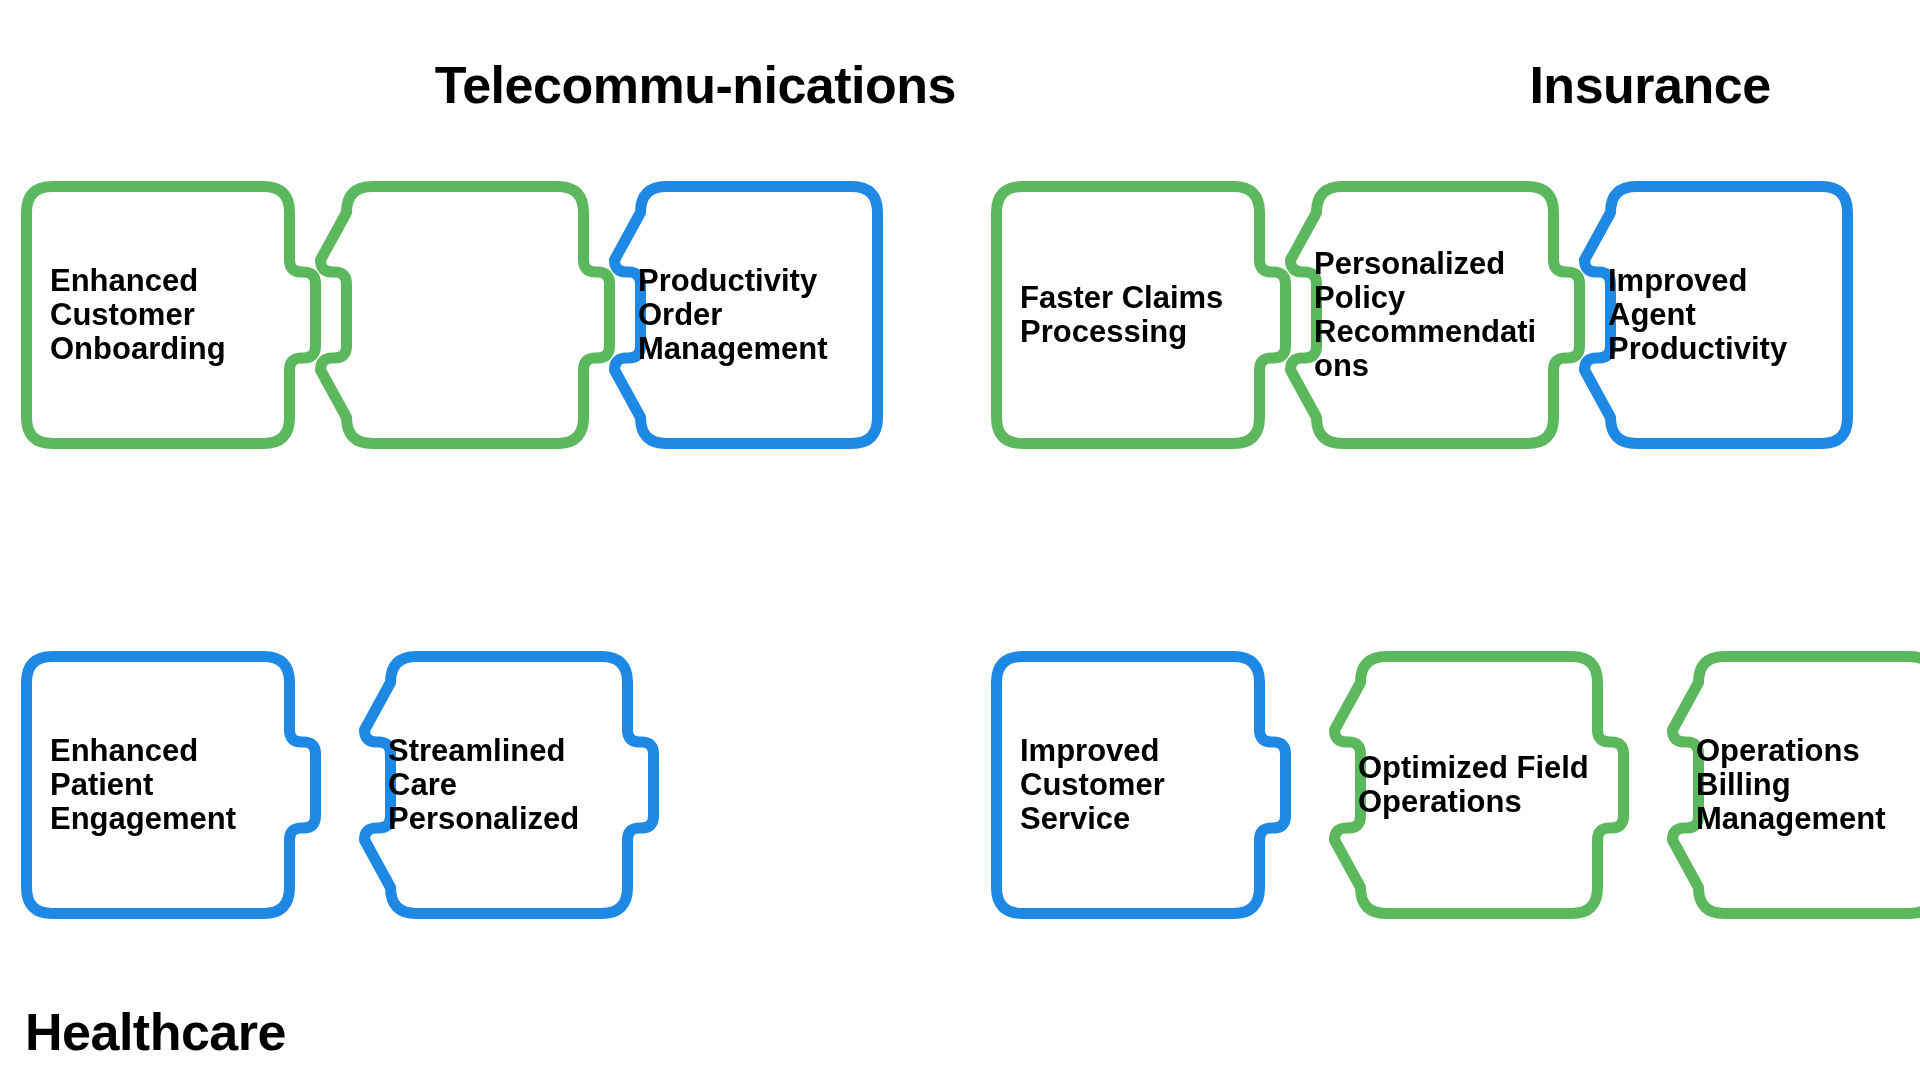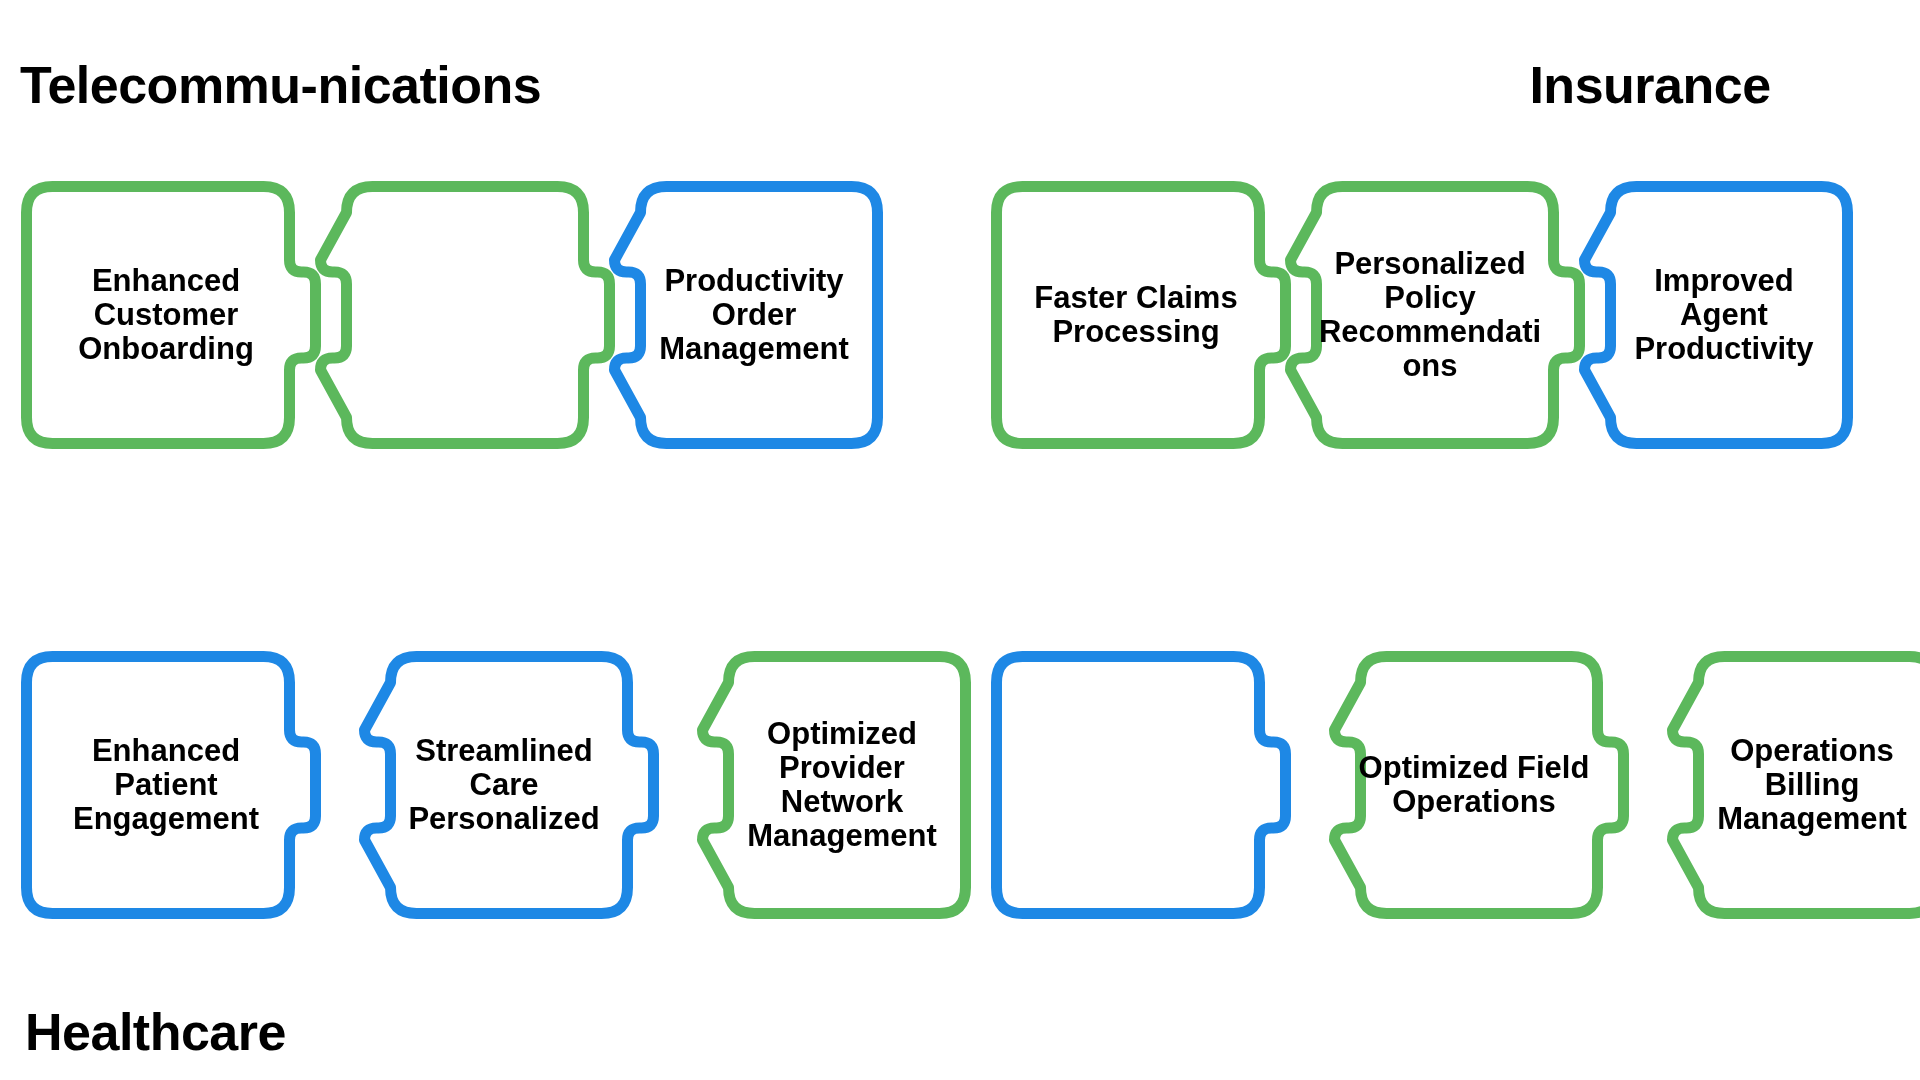--- a/index.html
+++ b/index.html
@@ -41,21 +41,21 @@
     font-weight: bold;
     color: #000000;
     letter-spacing: -0.5px;
     line-height: 1.05;
     white-space: nowrap;
   }
   .title-top { top: 38px; }
   .title-bottom { bottom: 20px; }
 
   
-  .q-tl .section-title.title-top { left: 0px; text-align: left; padding-right: 470px; }
+  .q-tl .section-title.title-top { left: 16px; text-align: right; padding-right: 470px; }
   .q-tr .section-title.title-top { left: 0px; text-align: center; padding-left: 200px; }
   .q-bl .section-title.title-bottom { left: 5px; text-align: left; padding-right: 280px; }
 
   
   .card-row {
     position: absolute;
     left: 0px;
     width: 920px;
     height: 280px;
     display: flex;
@@ -84,21 +84,20 @@
 
   .card-label {
     position: absolute;
     left: 30px;
     top: 0;
     width: 232px;
     height: 270px;
     display: flex;
     align-items: center;
     justify-content: center;
-    text-align: center;
     font-size: 31px;
     font-weight: bold;
     line-height: 1.1;
     color: #000000;
     word-break: break-word;
     hyphens: auto;
     z-index: 2;
     pointer-events: none;
   }
 
@@ -164,36 +163,31 @@
             <path d="M 32.5 6.5 L 243.5 6.5 Q 269.5 6.5 269.5 32.5 L 269.5 80 Q 269.5 92 281.5 92 L 283.5 92 Q 295.5 92 295.5 104 L 295.5 166 Q 295.5 178 283.5 178 L 281.5 178 Q 269.5 178 269.5 190 L 269.5 237.5 Q 269.5 263.5 243.5 263.5 L 32.5 263.5 Q 6.5 263.5 6.5 237.5 L 6.5 32.5 Q 6.5 6.5 32.5 6.5 Z" fill="none" stroke="#1E88E5" stroke-width="11" stroke-linecap="round" stroke-linejoin="round"></path>
           </svg>
         <div class="card-label">Enhanced Patient Engagement</div>
       </div>
       <div class="card-slot">
         <svg viewBox="0 0 302 270">
             <path d="M 58.5 6.5 L 243.5 6.5 Q 269.5 6.5 269.5 32.5 L 269.5 80 Q 269.5 92 281.5 92 L 283.5 92 Q 295.5 92 295.5 104 L 295.5 166 Q 295.5 178 283.5 178 L 281.5 178 Q 269.5 178 269.5 190 L 269.5 237.5 Q 269.5 263.5 243.5 263.5 L 58.5 263.5 Q 32.5 263.5 32.5 237.5 L 6.5 190 Q 6.5 178 18.5 178 L 20.5 178 Q 32.5 178 32.5 166 L 32.5 104 Q 32.5 92 20.5 92 L 18.5 92 Q 6.5 92 6.5 80 L 32.5 32.5 Q 32.5 6.5 58.5 6.5 Z" fill="none" stroke="#1E88E5" stroke-width="11" stroke-linecap="round" stroke-linejoin="round"></path>
           </svg>
         <div class="card-label">Streamlined Care Personalized</div>
       </div>
-      <div class="card-slot">
-        <svg viewBox="0 0 302 270">
-            <path d="M 58.5 6.5 L 243.5 6.5 Q 269.5 6.5 269.5 32.5 L 269.5 237.5 Q 269.5 263.5 243.5 263.5 L 58.5 263.5 Q 32.5 263.5 32.5 237.5 L 6.5 190 Q 6.5 178 18.5 178 L 20.5 178 Q 32.5 178 32.5 166 L 32.5 104 Q 32.5 92 20.5 92 L 18.5 92 Q 6.5 92 6.5 80 L 32.5 32.5 Q 32.5 6.5 58.5 6.5 Z" fill="none" stroke="#5CB85C" stroke-width="11" stroke-linecap="round" stroke-linejoin="round"></path>
-          </svg>
-        <div class="card-label">Optimized Provider Network Management</div>
-      </div>
     </div>
     <div class="section-title title-bottom">Healthcare</div>
   </div>
 
   <div class="quadrant q-br">
     <div class="card-row row-bottom">
       <div class="card-slot">
         <svg viewBox="0 0 302 270">
             <path d="M 32.5 6.5 L 243.5 6.5 Q 269.5 6.5 269.5 32.5 L 269.5 80 Q 269.5 92 281.5 92 L 283.5 92 Q 295.5 92 295.5 104 L 295.5 166 Q 295.5 178 283.5 178 L 281.5 178 Q 269.5 178 269.5 190 L 269.5 237.5 Q 269.5 263.5 243.5 263.5 L 32.5 263.5 Q 6.5 263.5 6.5 237.5 L 6.5 32.5 Q 6.5 6.5 32.5 6.5 Z" fill="none" stroke="#1E88E5" stroke-width="11" stroke-linecap="round" stroke-linejoin="round"></path>
           </svg>
+        <div class="card-label">Improved Customer Service</div>
       </div>
       <div class="card-slot">
         <svg viewBox="0 0 302 270">
             <path d="M 58.5 6.5 L 243.5 6.5 Q 269.5 6.5 269.5 32.5 L 269.5 80 Q 269.5 92 281.5 92 L 283.5 92 Q 295.5 92 295.5 104 L 295.5 166 Q 295.5 178 283.5 178 L 281.5 178 Q 269.5 178 269.5 190 L 269.5 237.5 Q 269.5 263.5 243.5 263.5 L 58.5 263.5 Q 32.5 263.5 32.5 237.5 L 6.5 190 Q 6.5 178 18.5 178 L 20.5 178 Q 32.5 178 32.5 166 L 32.5 104 Q 32.5 92 20.5 92 L 18.5 92 Q 6.5 92 6.5 80 L 32.5 32.5 Q 32.5 6.5 58.5 6.5 Z" fill="none" stroke="#5CB85C" stroke-width="11" stroke-linecap="round" stroke-linejoin="round"></path>
           </svg>
         <div class="card-label">Optimized Field Operations</div>
       </div>
       <div class="card-slot">
         <svg viewBox="0 0 302 270">
             <path d="M 58.5 6.5 L 243.5 6.5 Q 269.5 6.5 269.5 32.5 L 269.5 237.5 Q 269.5 263.5 243.5 263.5 L 58.5 263.5 Q 32.5 263.5 32.5 237.5 L 6.5 190 Q 6.5 178 18.5 178 L 20.5 178 Q 32.5 178 32.5 166 L 32.5 104 Q 32.5 92 20.5 92 L 18.5 92 Q 6.5 92 6.5 80 L 32.5 32.5 Q 32.5 6.5 58.5 6.5 Z" fill="none" stroke="#5CB85C" stroke-width="11" stroke-linecap="round" stroke-linejoin="round"></path>

